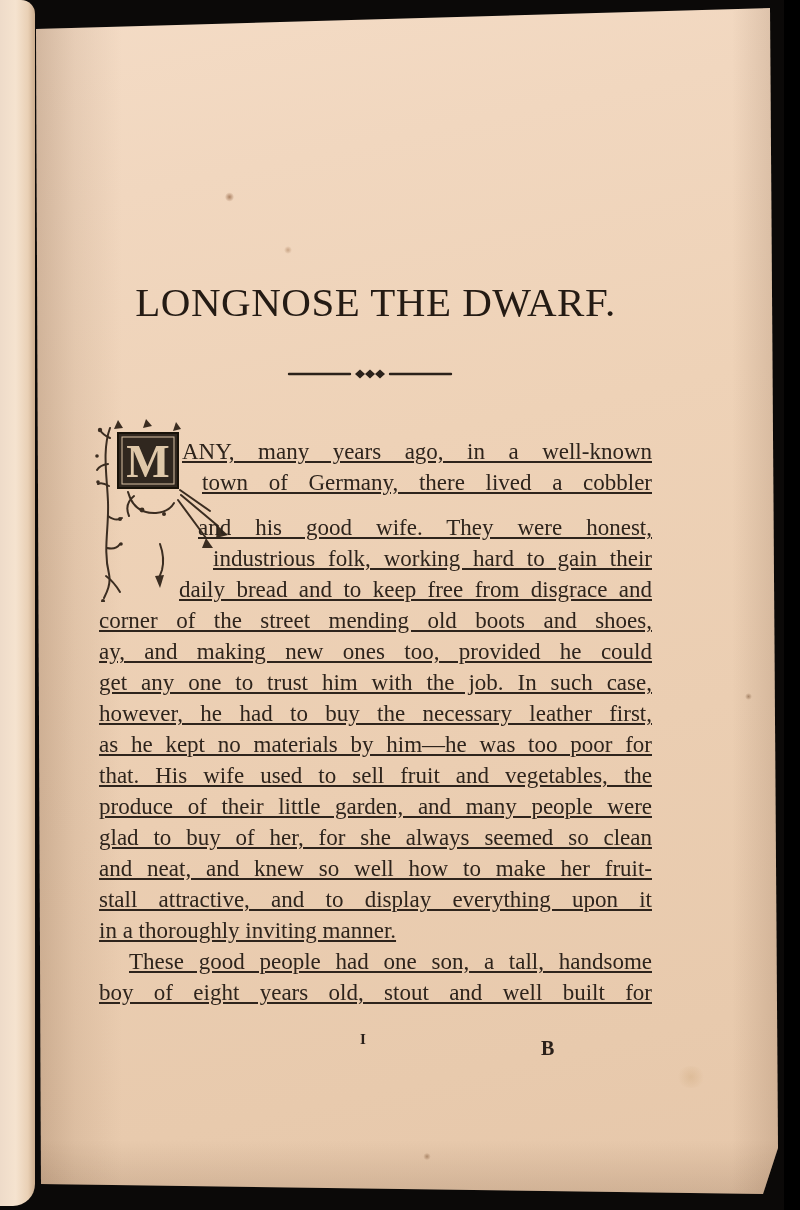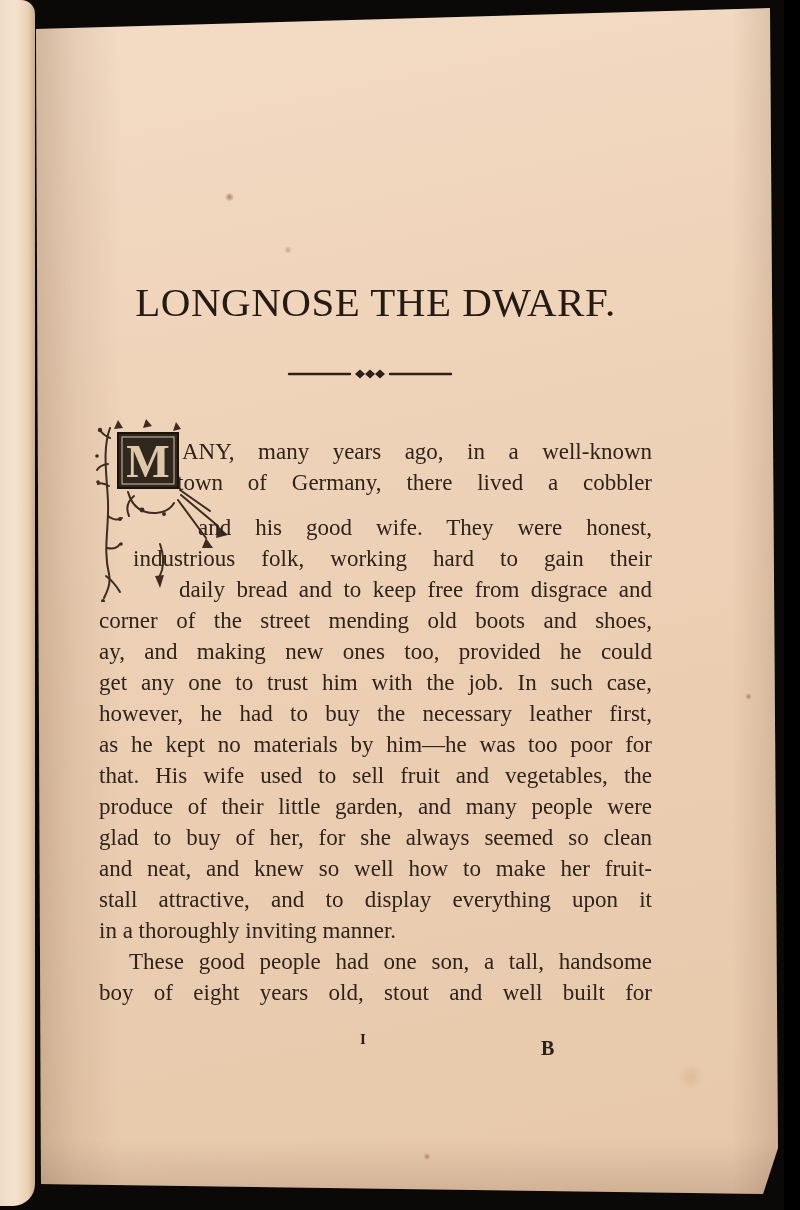--- a/index.html
+++ b/index.html
@@ -37,24 +37,24 @@
     position:absolute;left:99px;top:280px;width:553px;
     text-align:center;font-size:41px;line-height:44px;letter-spacing:.5px;
     color:#241b14;font-weight:400;
   }
   .divider{position:absolute;left:286px;top:367px;}
 
   .bodytext{
     position:absolute;left:99px;top:436px;width:553px;
     font-size:23px;line-height:31px;color:#2e241c;
   }
-  .line{text-align:justify;text-align-last:justify;height:31px;overflow:visible;}
+  .line{text-align:justify;text-align-last:justify;height:31px;overflow:visible;text-decoration:underline;}
   .line.endpara{text-align-last:left;}
-  .l1{margin-left:83px;} .l2{margin-left:78px;} .l3{margin-left:99px;margin-top:14px;}
-  .l4{margin-left:34px;} .l5{margin-left:80px;}
+  .l1{margin-left:83px;} .l2{margin-left:103px;} .l3{margin-left:99px;margin-top:14px;}
+  .l4{margin-left:114px;} .l5{margin-left:80px;}
   .para2{margin-top:0;}
   .l18{margin-left:30px;}
 
   .dropcap{position:absolute;left:94px;top:416px;}
 
   .folio{position:absolute;left:350px;top:1031px;width:26px;text-align:center;
     font-size:15px;font-weight:bold;color:#2a201a;}
   .signature{position:absolute;left:541px;top:1037px;
     font-size:20px;font-weight:bold;color:#2a201a;letter-spacing:1px;}
 </style>

